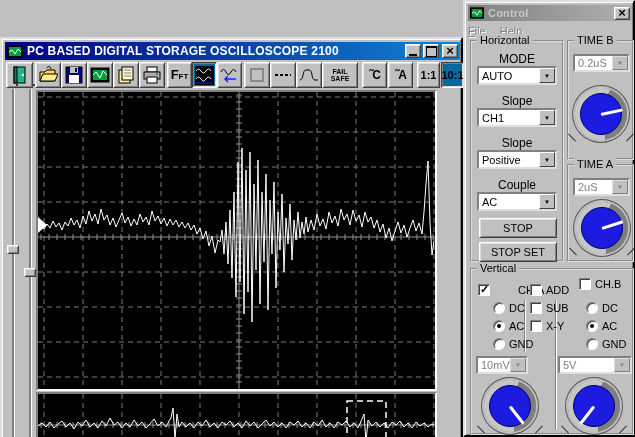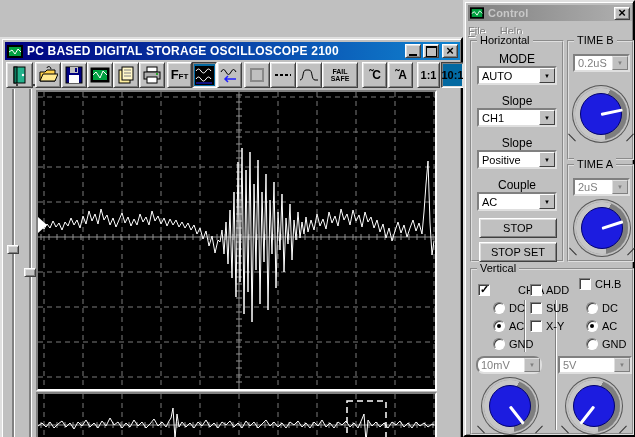--- a/index.html
+++ b/index.html
@@ -509,21 +509,21 @@
 
     <label class="check-row" style="left:21px;top:68px;">
       <span class="rad"></span>
       <span>GND</span>
     </label>
     <label class="check-row" style="left:114px;top:68px;">
       <span class="rad"></span>
       <span>GND</span>
     </label>
 
-    <div class="combo disabled" style="left:4px;top:86px;width:66px;height:18px;border-radius:8px;">
+    <div class="combo disabled" style="left:4px;top:86px;width:52px;height:18px;">
       <span>10mV</span>
       <span class="arrow"></span>
     </div>
     <div class="combo disabled" style="left:86px;top:86px;width:74px;height:18px;">
       <span>5V</span>
       <span class="arrow"></span>
     </div>
 
     <div class="knob" style="left:12px;top:110px;">
       <div class="knob-face"></div>

